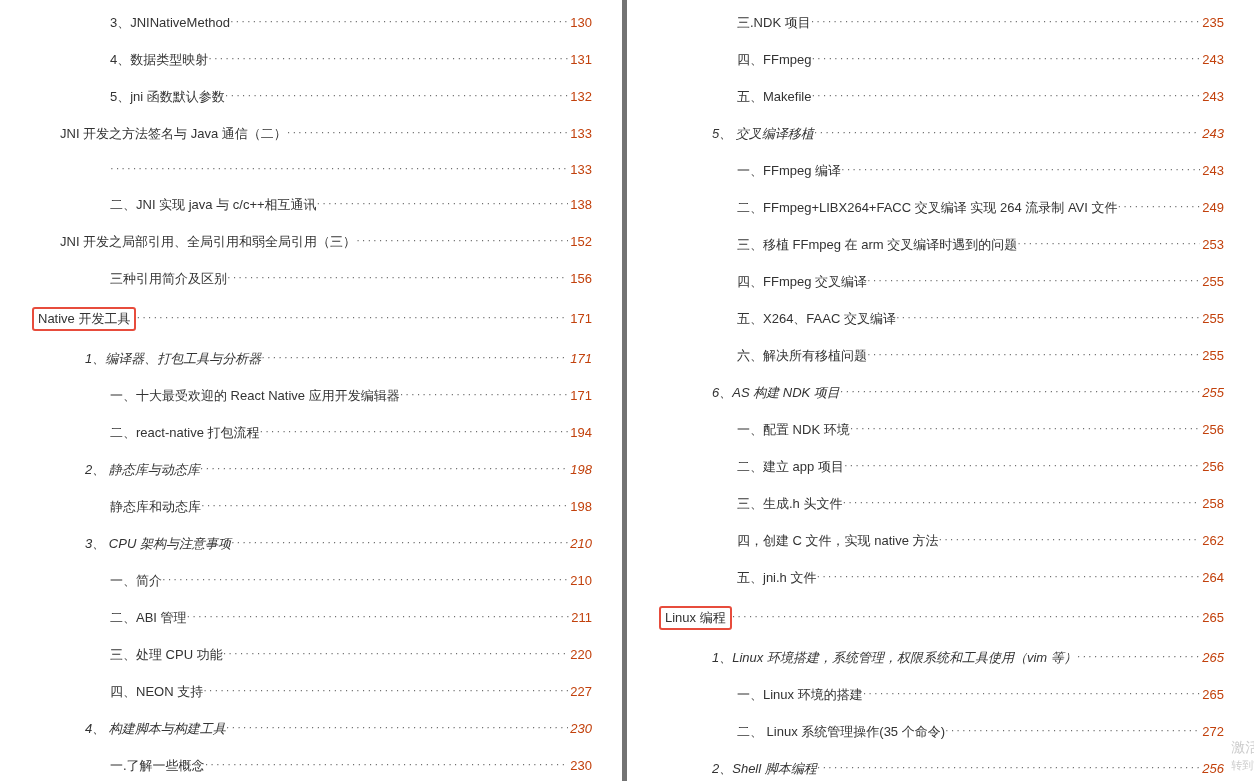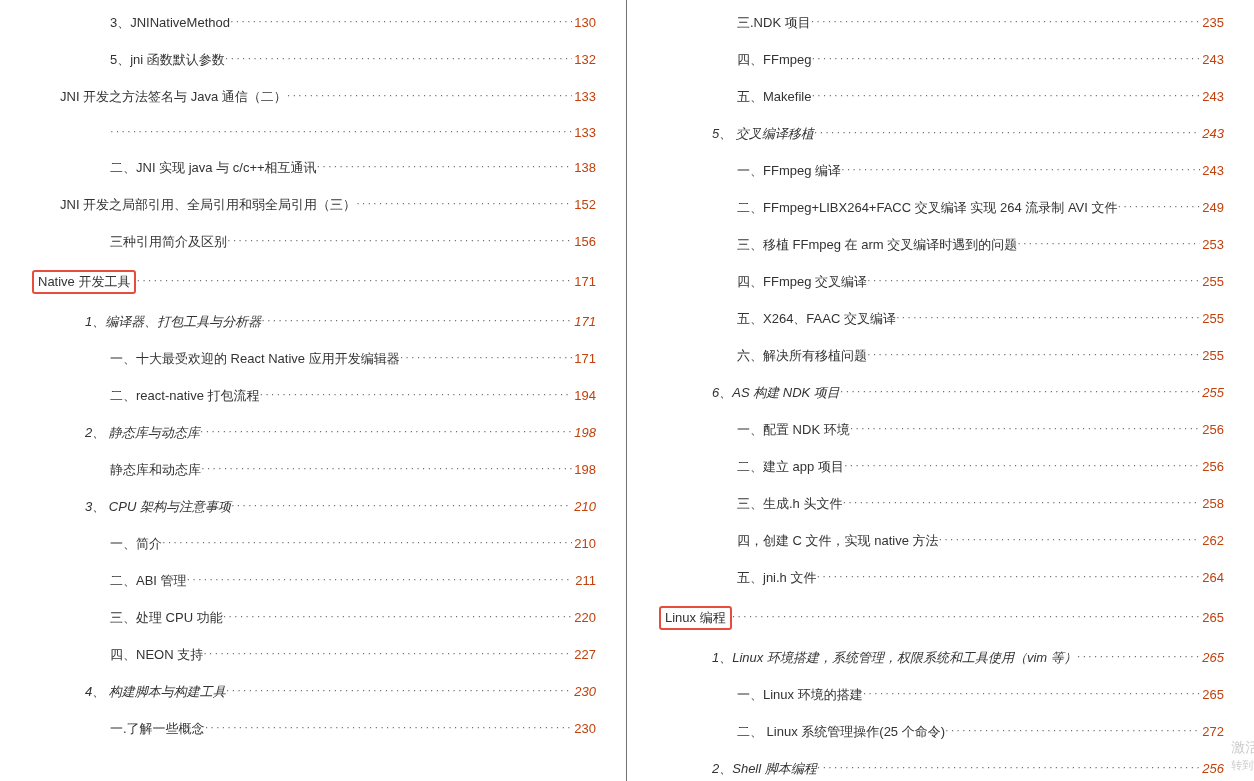--- a/index.html
+++ b/index.html
@@ -16,21 +16,21 @@
   .spread {
     display: flex;
     width: 100%;
     height: 100%;
   }
   .page {
     width: 50%;
     height: 100%;
     padding: 14px 30px 14px 30px;
     position: relative;
-    border-right: 1px solid #737373;
+    border-right: 5px solid #737373;
   }
   .page:last-child { border-right: none; }
   .toc-entry {
     display: flex;
     align-items: baseline;
     margin-bottom: 19px;
     white-space: nowrap;
     overflow: hidden;
   }
   .toc-label {
@@ -81,20 +81,25 @@
 <body>
 
 <div class="spread">
   <div class="page" id="left-page">
       <div class="toc-entry indent-3">
         <span class="toc-label">3、JNINativeMethod</span>
         <span class="dots"></span>
         <span class="toc-page">130</span>
       </div>
       <div class="toc-entry indent-3">
+        <span class="toc-label">4、数据类型映射</span>
+        <span class="dots"></span>
+        <span class="toc-page">131</span>
+      </div>
+      <div class="toc-entry indent-3">
         <span class="toc-label">5、jni 函数默认参数</span>
         <span class="dots"></span>
         <span class="toc-page">132</span>
       </div>
       <div class="toc-entry indent-1">
         <span class="toc-label">JNI 开发之方法签名与 Java 通信（二）</span>
         <span class="dots"></span>
         <span class="toc-page">133</span>
       </div>
       <div class="toc-entry indent-3">
@@ -276,21 +281,21 @@
         <span class="toc-label">1、Linux 环境搭建，系统管理，权限系统和工具使用（vim 等）</span>
         <span class="dots"></span>
         <span class="toc-page">265</span>
       </div>
       <div class="toc-entry indent-3">
         <span class="toc-label">一、Linux 环境的搭建</span>
         <span class="dots"></span>
         <span class="toc-page">265</span>
       </div>
       <div class="toc-entry indent-3">
-        <span class="toc-label">二、 Linux 系统管理操作(25 个命令)</span>
+        <span class="toc-label">二、 Linux 系统管理操作(35 个命令)</span>
         <span class="dots"></span>
         <span class="toc-page">272</span>
       </div>
       <div class="toc-entry indent-2">
         <span class="toc-label">2、Shell 脚本编程</span>
         <span class="dots"></span>
         <span class="toc-page">256</span>
       </div>
     </div>
 </div>

